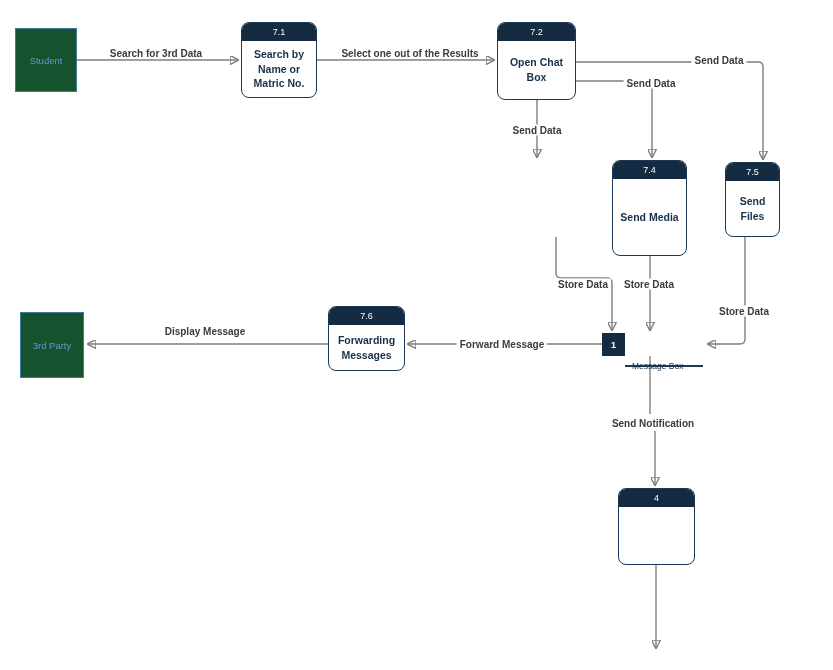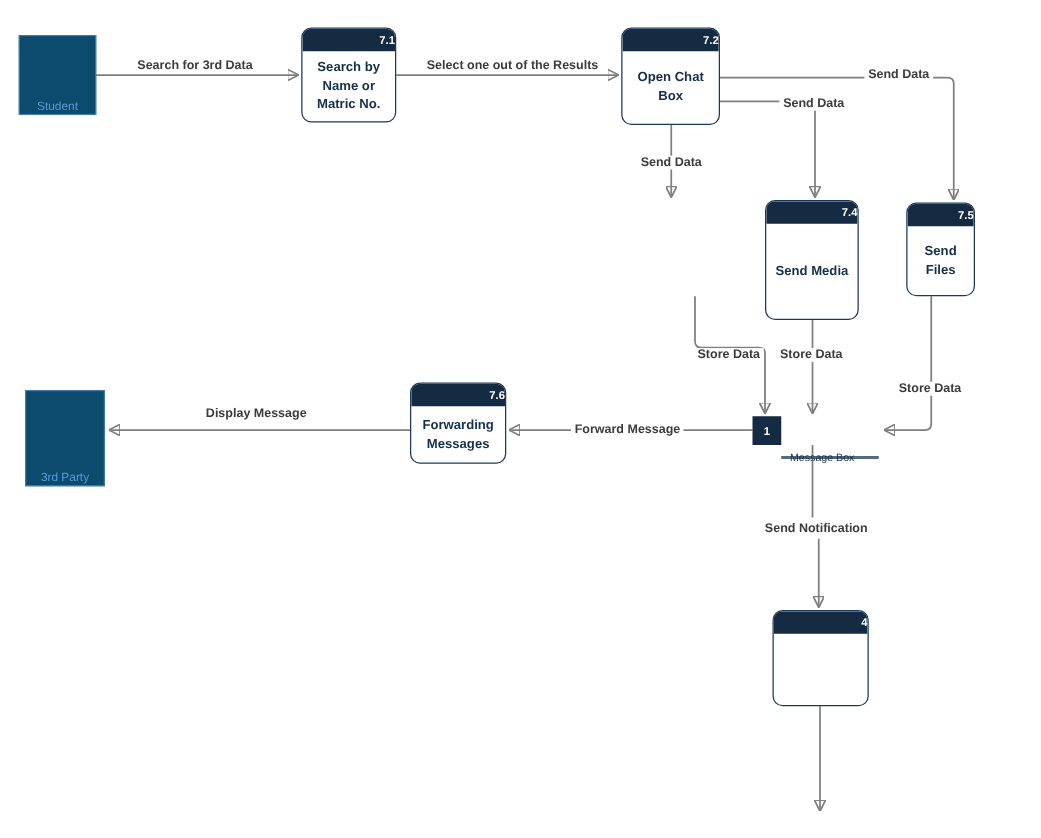--- a/index.html
+++ b/index.html
@@ -9,32 +9,32 @@
   }
   svg.connectors{position:absolute;left:0;top:0;width:833px;height:670px;}
   svg.connectors path{fill:none;stroke:#7f7f7f;stroke-width:1.4;}
 
   
   .process{
     position:absolute;display:flex;flex-direction:column;background:#ffffff;
     border:1.5px solid #1c3a58;border-radius:8px;overflow:hidden;box-sizing:border-box;
   }
   .process-header{
-    background:#142b42;color:#ffffff;font-size:9px;font-weight:700;
-    text-align:right;height:18px;line-height:18px;flex:0 0 18px;
+    background:#142b42;color:#ffffff;font-size:9px;font-weight:400;
+    text-align:center;height:18px;line-height:18px;flex:0 0 18px;
   }
   .process-body{
     flex:1;display:flex;align-items:center;justify-content:center;text-align:center;
     font-size:10.5px;font-weight:600;color:#16304a;line-height:1.4;padding:2px 5px;
   }
 
   
   .entity{
-    position:absolute;background:#0c4a6e;border:1.5px solid #4176a8;box-sizing:border-box;
-    display:flex;align-items:flex-end;justify-content:center;text-align:center;
+    position:absolute;background:#14532d;border:1.5px solid #4176a8;box-sizing:border-box;
+    display:flex;align-items:center;justify-content:center;text-align:center;
     font-size:9.5px;color:#5b9bd5;
   }
 
   
   .datastore{position:absolute;display:flex;box-sizing:border-box;}
   .ds-num{
     flex:0 0 23px;background:#142b42;color:#ffffff;font-size:9px;font-weight:700;
     display:flex;align-items:center;justify-content:center;
   }
   .ds-label{
@@ -72,21 +72,21 @@
     <path d="M 602 344 L 408 344" marker-end="url(#arrow)"></path>
     <path d="M 328 344 L 88 344" marker-end="url(#arrow)"></path>
     <path d="M 650 356 L 650 414"></path>
     <path d="M 655 431 L 655 485" marker-end="url(#arrow)"></path>
     <path d="M 656 565 L 656 648" marker-end="url(#arrow)"></path>
   </svg>
 
   <div class="entity" style="left:15px;top:28px;width:62px;height:64px">
     <span>Student</span>
   </div>
-  <div class="entity" style="left:20px;top:312px;width:64px;height:77px">
+  <div class="entity" style="left:20px;top:312px;width:64px;height:66px">
     <span>3rd Party</span>
   </div>
 
   <div class="process" style="left:241px;top:22px;width:76px;height:76px">
     <div class="process-header">7.1</div>
     <div class="process-body">Search by Name or Matric No.</div>
   </div>
 
   <div class="process" style="left:497px;top:22px;width:79px;height:78px">
     <div class="process-header">7.2</div>

